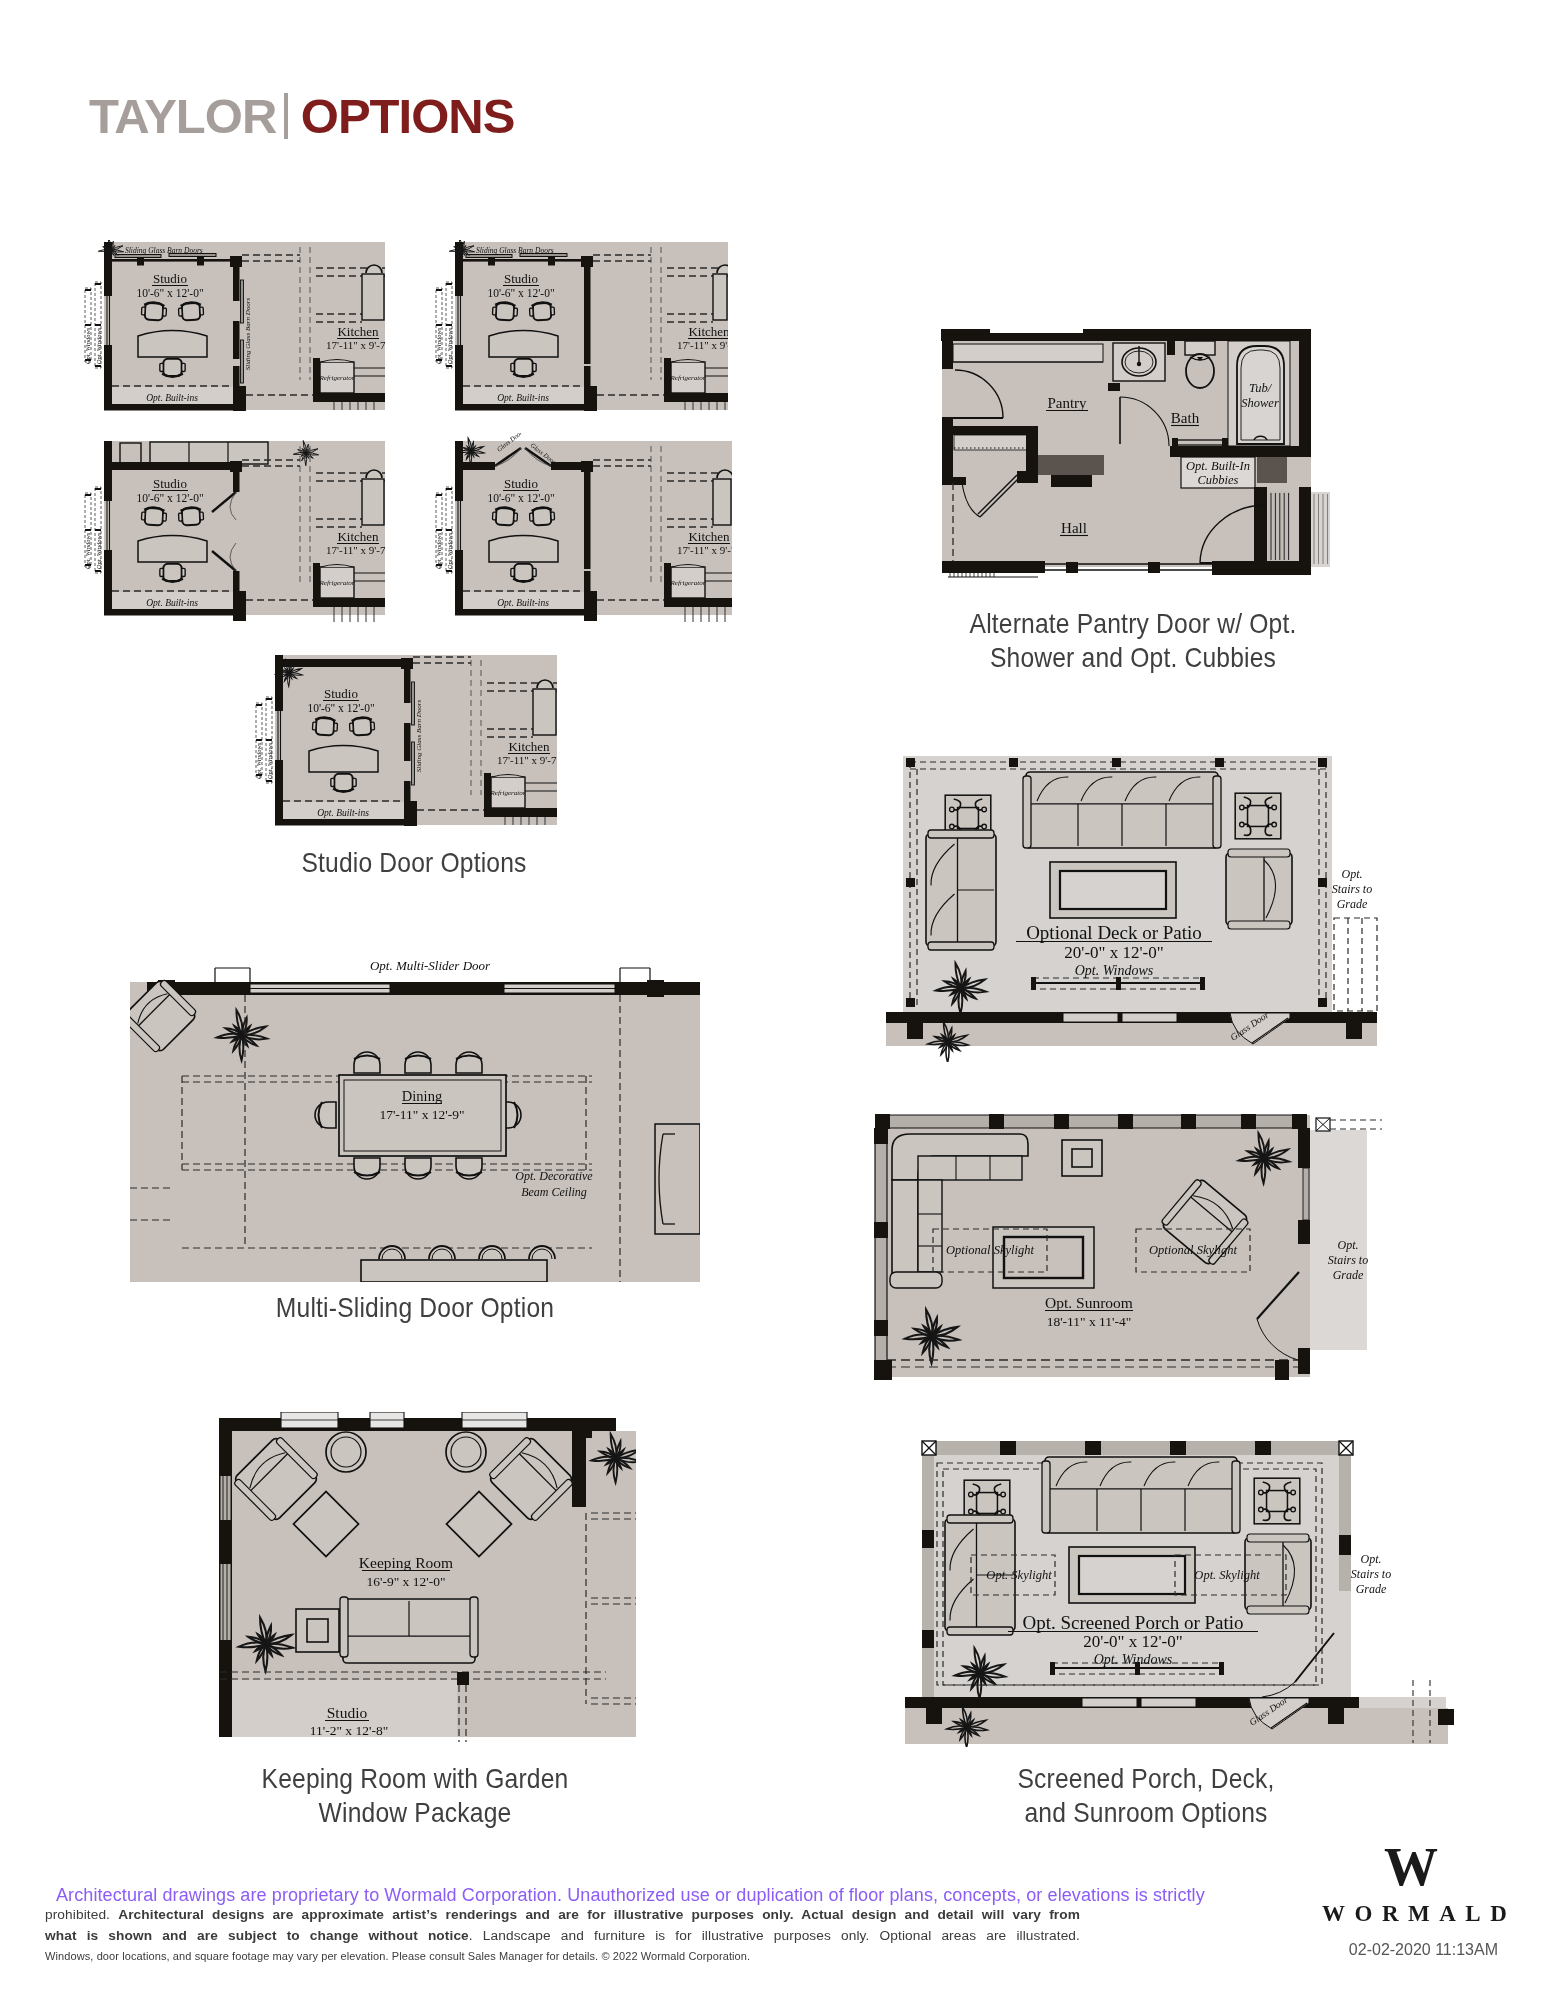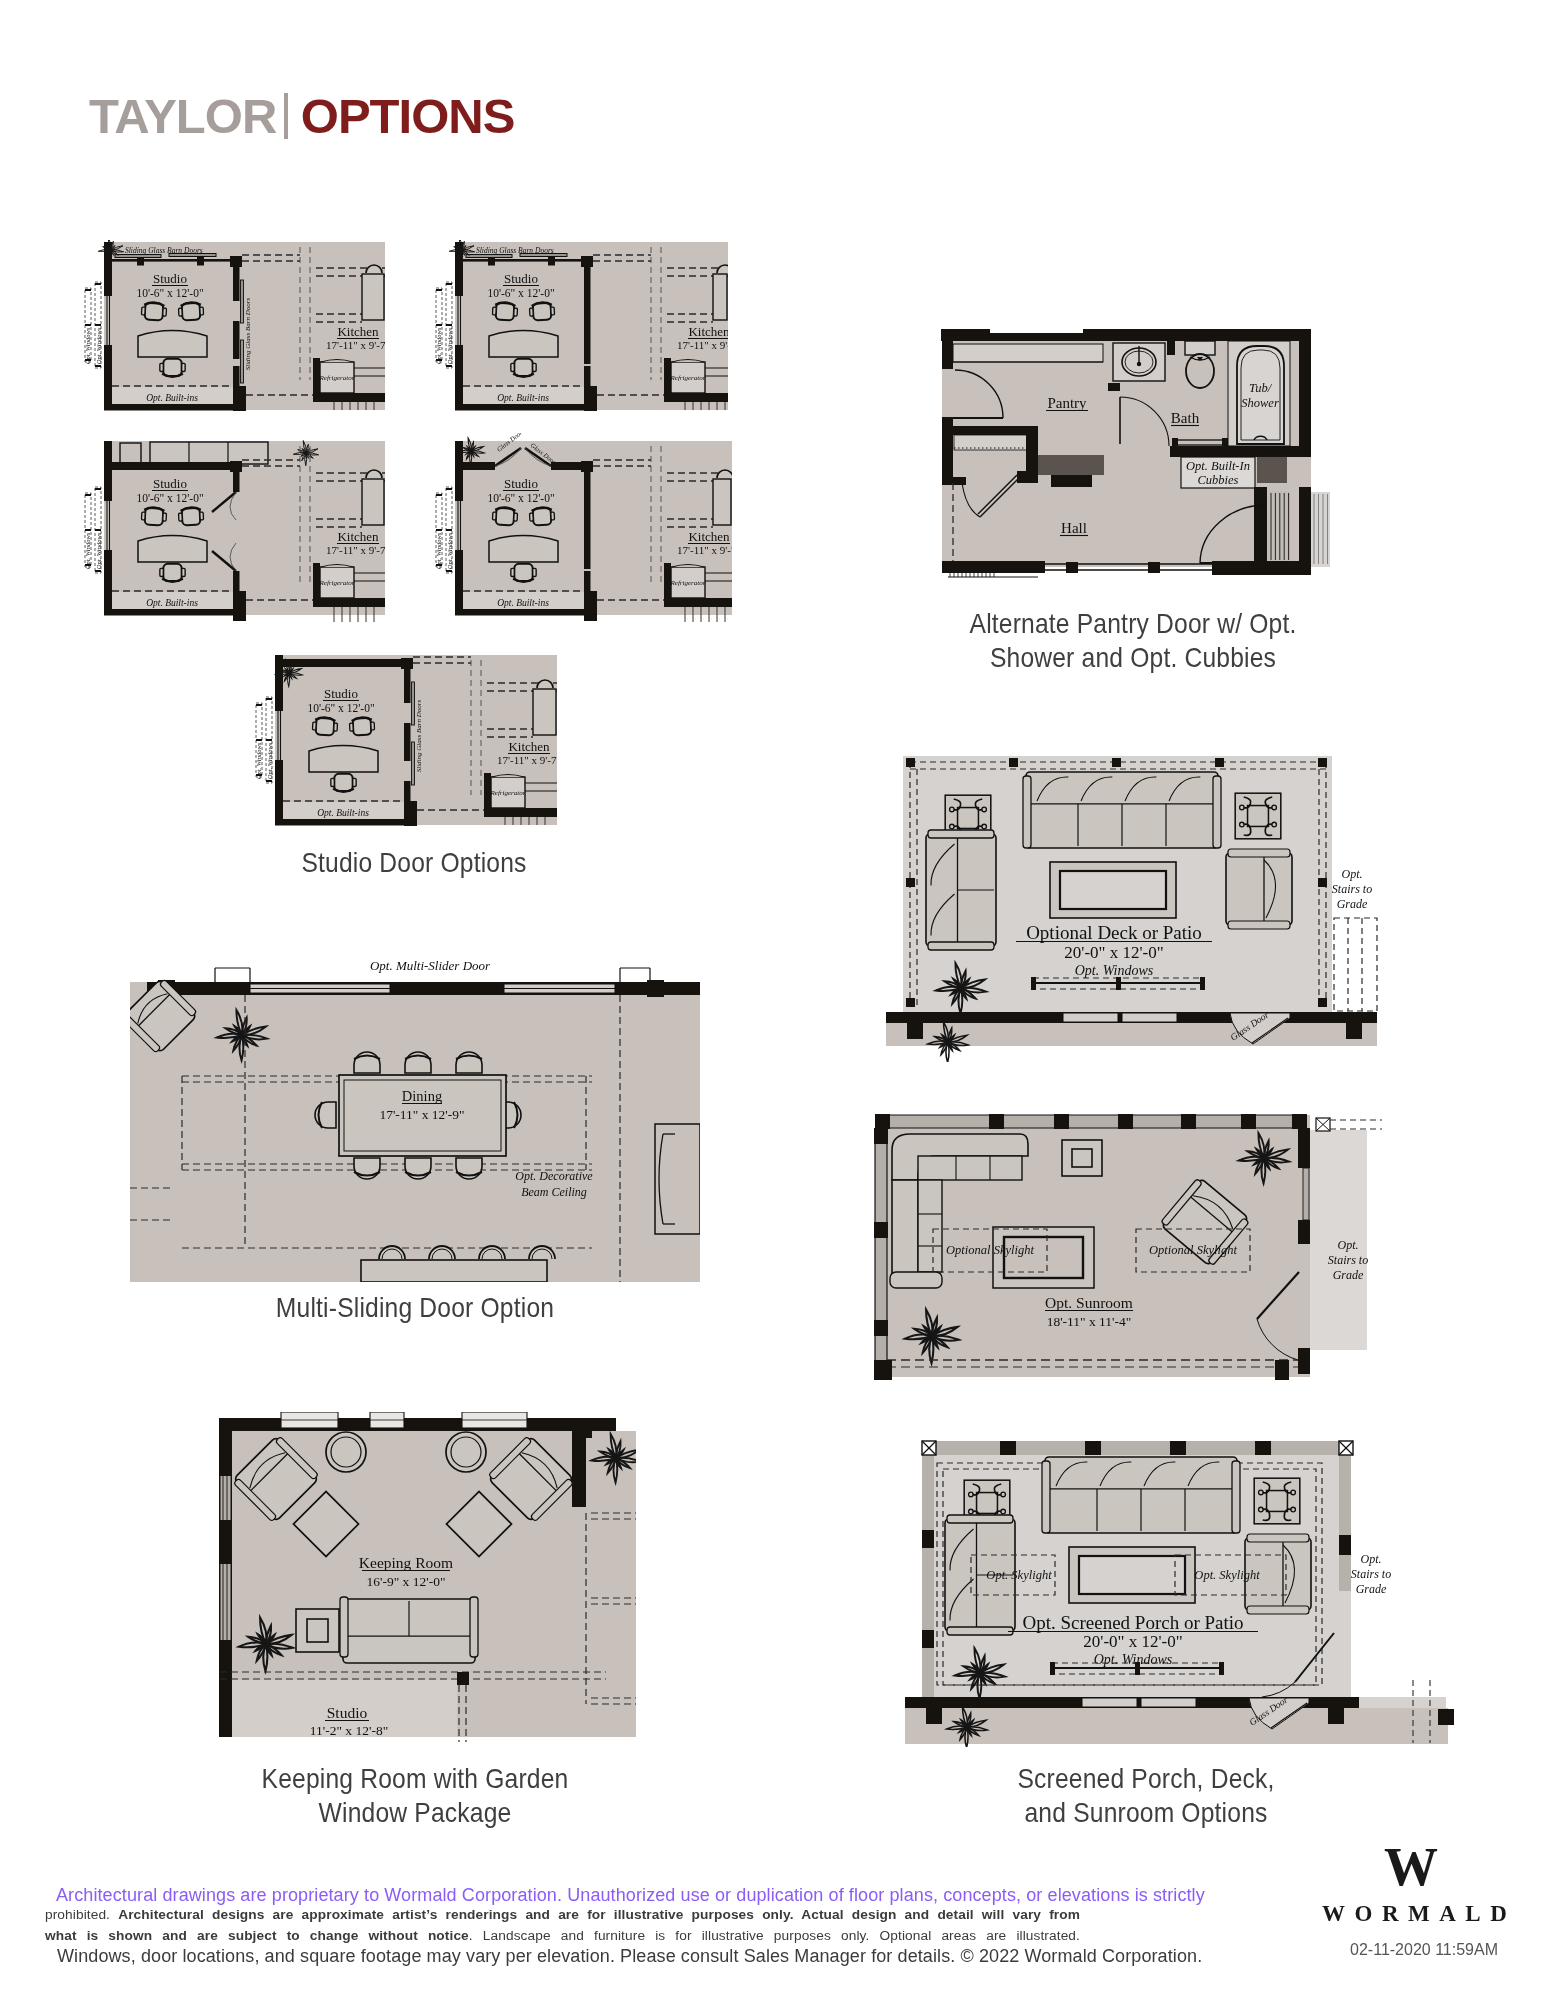--- a/index.html
+++ b/index.html
@@ -1192,18 +1192,18 @@
           <text x="466" y="158" font-size="12" font-style="italic" text-anchor="middle">Grade</text>
         </g>
       </svg></div>
 
 <div class="cap" style="left:846px;top:1762px;width:600px">Screened Porch, Deck,</div>
     <div class="cap" style="left:846px;top:1796px;width:600px">and Sunroom Options</div>
 
 <div style="position:absolute;left:56px;top:1885px;width:1035px;font-size:18px;color:#8b5cf6;letter-spacing:0.1px;line-height:20.4px;text-align:justify;text-align-last:justify;white-space:nowrap;">Architectural drawings are proprietary to Wormald Corporation. Unauthorized use or duplication of floor plans, concepts, or elevations is strictly</div>
 <div style="position:absolute;left:45px;top:1925.8px;width:1035px;font-size:13.7px;color:#3b3b3b;letter-spacing:0.1px;line-height:20.4px;text-align:justify;text-align-last:justify;white-space:nowrap;"><b>what is shown and are subject to change without notice</b>. Landscape and furniture is for illustrative purposes only. Optional areas are illustrated.</div>
 <div style="position:absolute;left:45px;top:1905.4px;width:1035px;font-size:13.7px;color:#3b3b3b;letter-spacing:0.1px;line-height:20.4px;text-align:justify;text-align-last:justify;white-space:nowrap;">prohibited. <b>Architectural designs are approximate artist’s renderings and are for illustrative purposes only. Actual design and detail will vary from</b></div>
-<div style="position:absolute;left:45px;top:1946.2px;width:1035px;font-size:18px;color:#3b3b3b;letter-spacing:0.1px;line-height:20.4px;white-space:nowrap;margin-left:12px;">Windows, door locations, and square footage may vary per elevation. Please consult Sales Manager for details. © 2022 Wormald Corporation.</div>
+<div style="position:absolute;left:45px;top:1946.2px;width:1035px;font-size:11px;color:#3b3b3b;letter-spacing:0.1px;line-height:20.4px;white-space:nowrap;">Windows, door locations, and square footage may vary per elevation. Please consult Sales Manager for details. © 2022 Wormald Corporation.</div>
 
 <div style="position:absolute;left:1384px;top:1836px;width:50px;text-align:center;font-family:'Liberation Serif',serif;font-weight:bold;font-size:54px;color:#1a1a1a;">W</div>
 <div style="position:absolute;left:1322px;top:1901px;width:185px;font-family:'Liberation Serif',serif;font-weight:bold;font-size:23px;letter-spacing:9.5px;color:#1a1a1a;text-align:center;">WORMALD</div>
 
-<div style="position:absolute;left:1326px;top:1941px;width:172px;text-align:right;font-size:16px;color:#555;">02-11-2020 11:59AM</div>
+<div style="position:absolute;left:1326px;top:1941px;width:172px;text-align:right;font-size:16px;color:#555;">02-02-2020 11:13AM</div>
 </div>
 </body></html>

